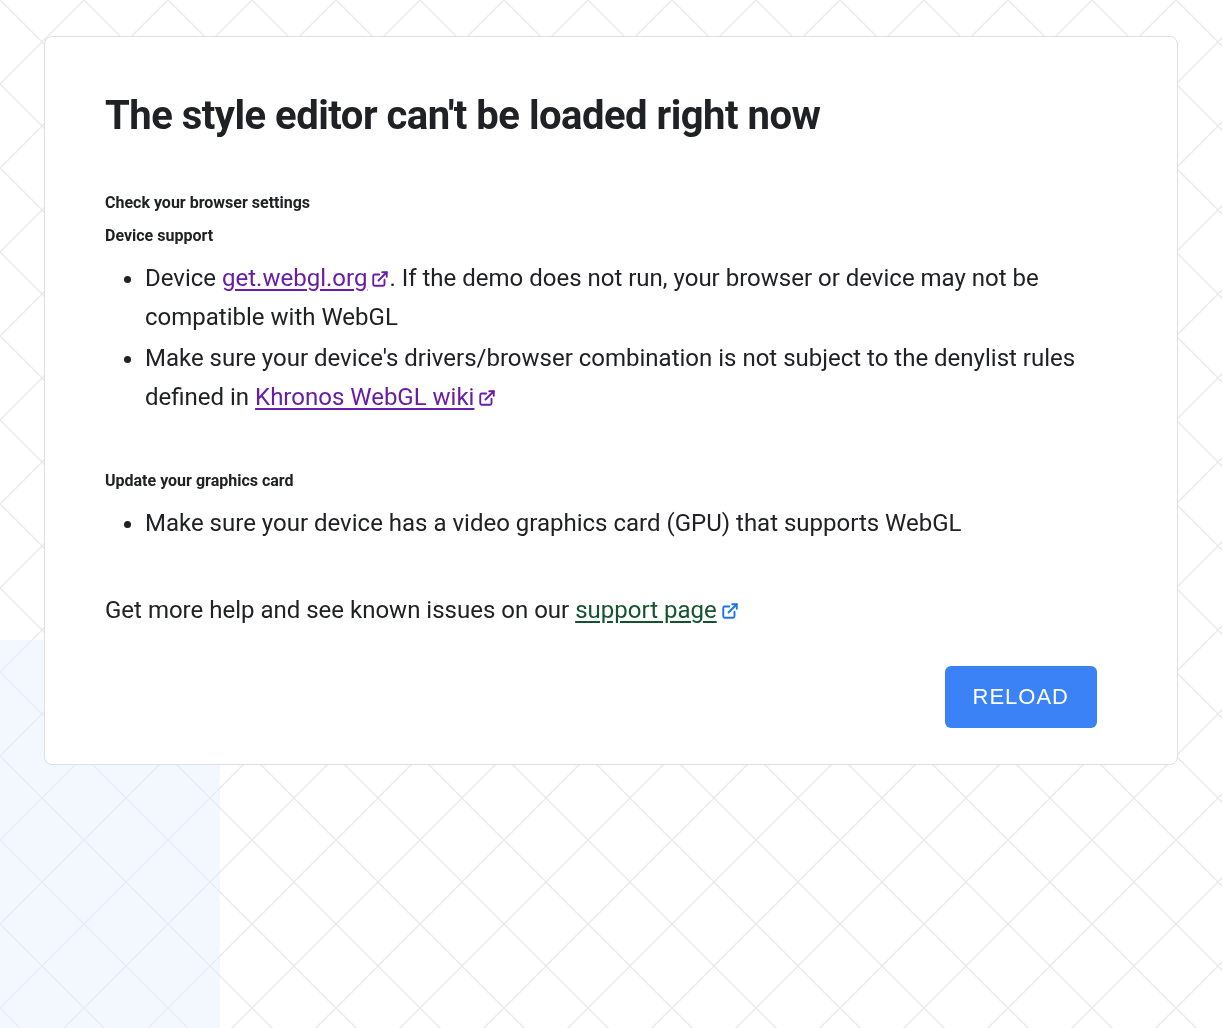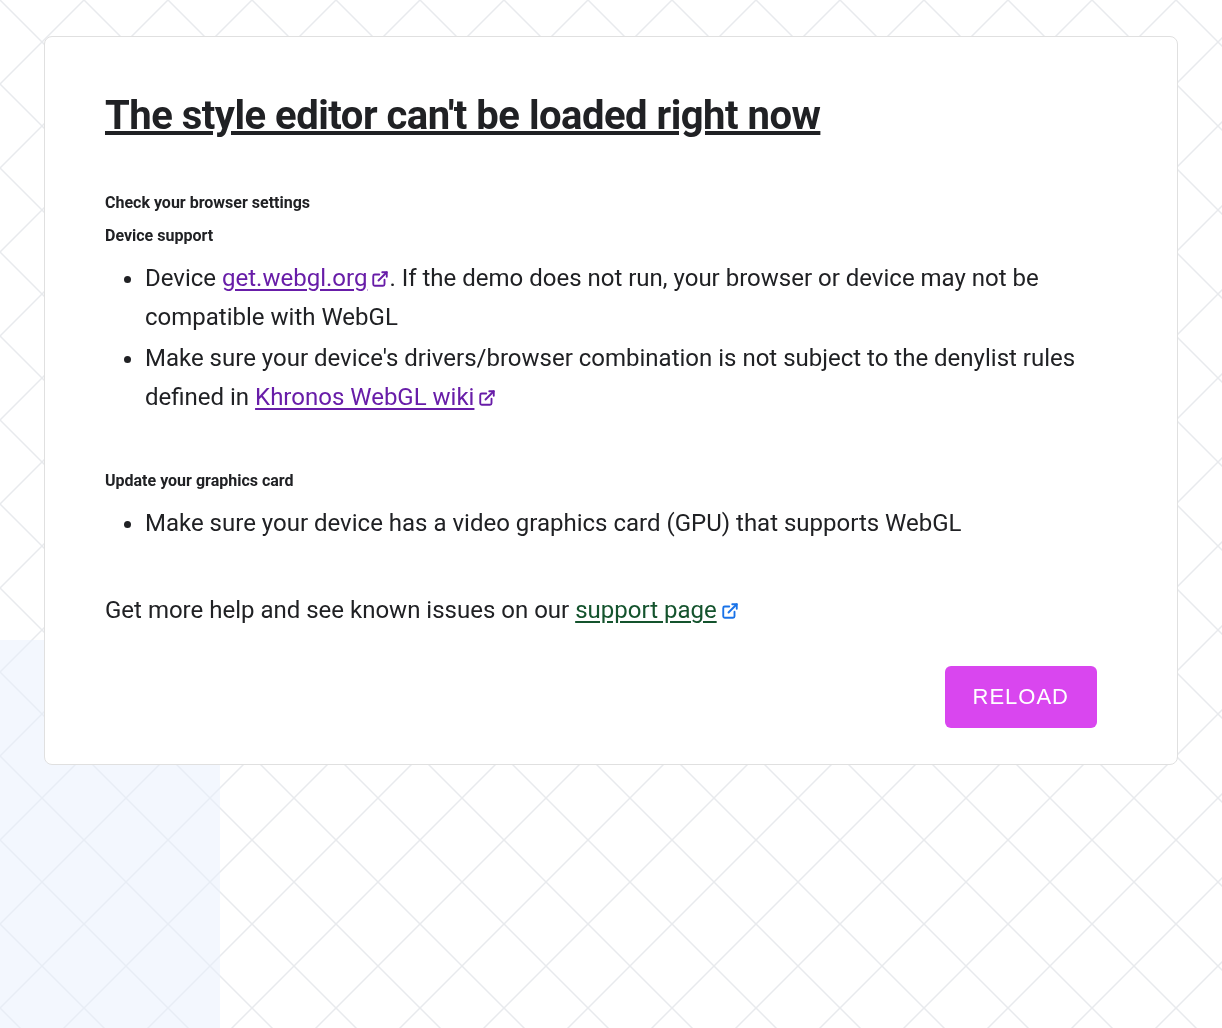--- a/index.html
+++ b/index.html
@@ -29,21 +29,20 @@
       border-radius: 8px;
       padding: 56px 60px 36px 60px;
       color: #202124;
     }
     h1 {
       font-size: 40px;
       font-weight: 700;
       letter-spacing: -0.5px;
       line-height: 1.15;
       margin-bottom: 54px;
-      text-decoration: underline;
     }
     .intro {
       font-size: 24px;
       margin-bottom: 48px;
     }
     h2 {
       font-size: 16px;
       font-weight: 700;
       margin-bottom: 14px;
     }
@@ -70,21 +69,21 @@
     .help {
       font-size: 24px;
       margin-bottom: 42px;
     }
     .button-row {
       display: flex;
       justify-content: flex-end;
       padding-right: 20px;
     }
     .reload-btn {
-      background: #d946ef;
+      background: #3b82f6;
       color: #fff;
       border: none;
       border-radius: 6px;
       font-size: 22px;
       font-weight: 500;
       letter-spacing: 1px;
       padding: 18px 28px;
       cursor: pointer;
     }
   </style>

